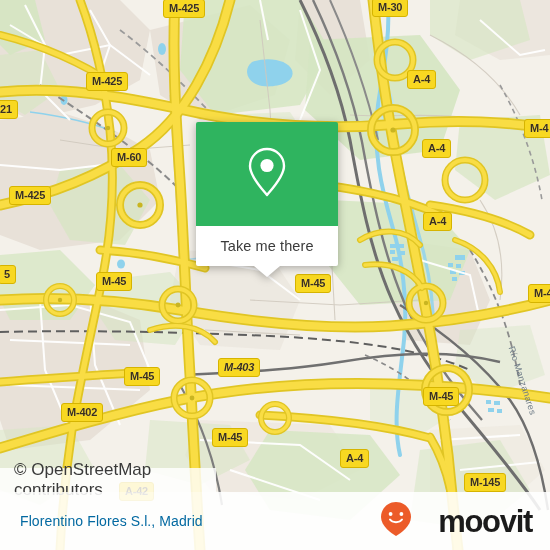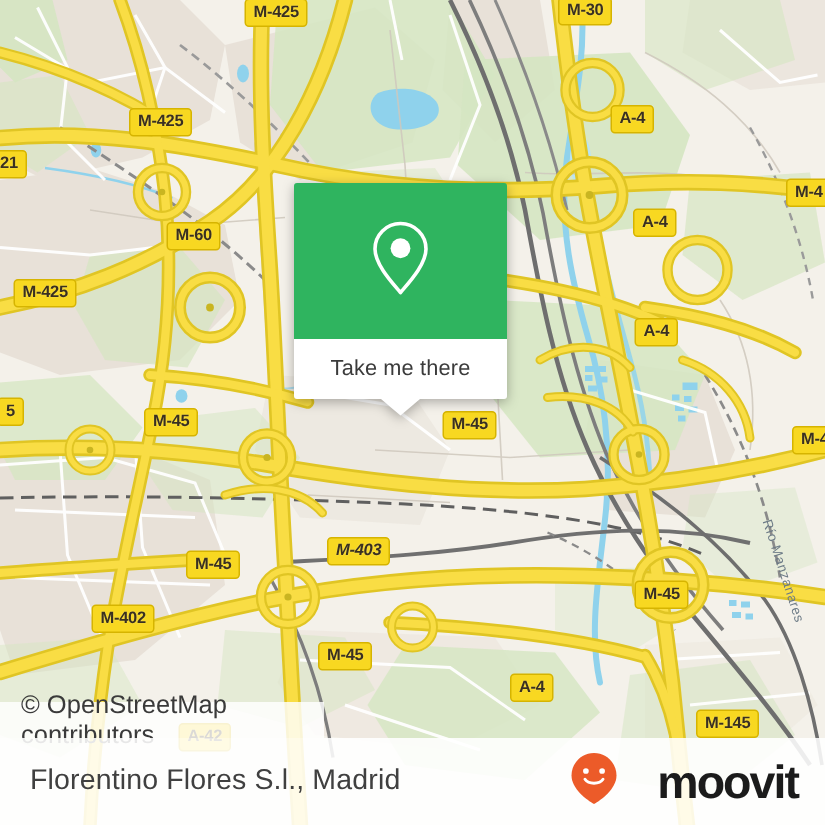--- a/index.html
+++ b/index.html
@@ -83,21 +83,21 @@
     color:#3a3a3a;font-size:17px;
   }
 
   
   #footer{
     position:absolute;left:0;top:492px;width:550px;height:58px;
     background:rgba(255,255,255,.88);
     display:flex;align-items:center;justify-content:space-between;
     padding:0 18px 0 20px;box-sizing:border-box;
   }
-  #footer-title{color:#404040;font-size:19px;letter-spacing:.1px;white-space:nowrap;}
+  #footer-title{color:#0369a1;font-size:14px;letter-spacing:.1px;white-space:nowrap;}
   #brand{display:flex;align-items:center;gap:2px;}
   #brand-word{
     color:#1b1b1b;font-size:31px;font-weight:bold;letter-spacing:-1.3px;line-height:31px;margin-left:23px;
   }
 </style>
 </head>
 <body>
 
 <div id="app">
 

